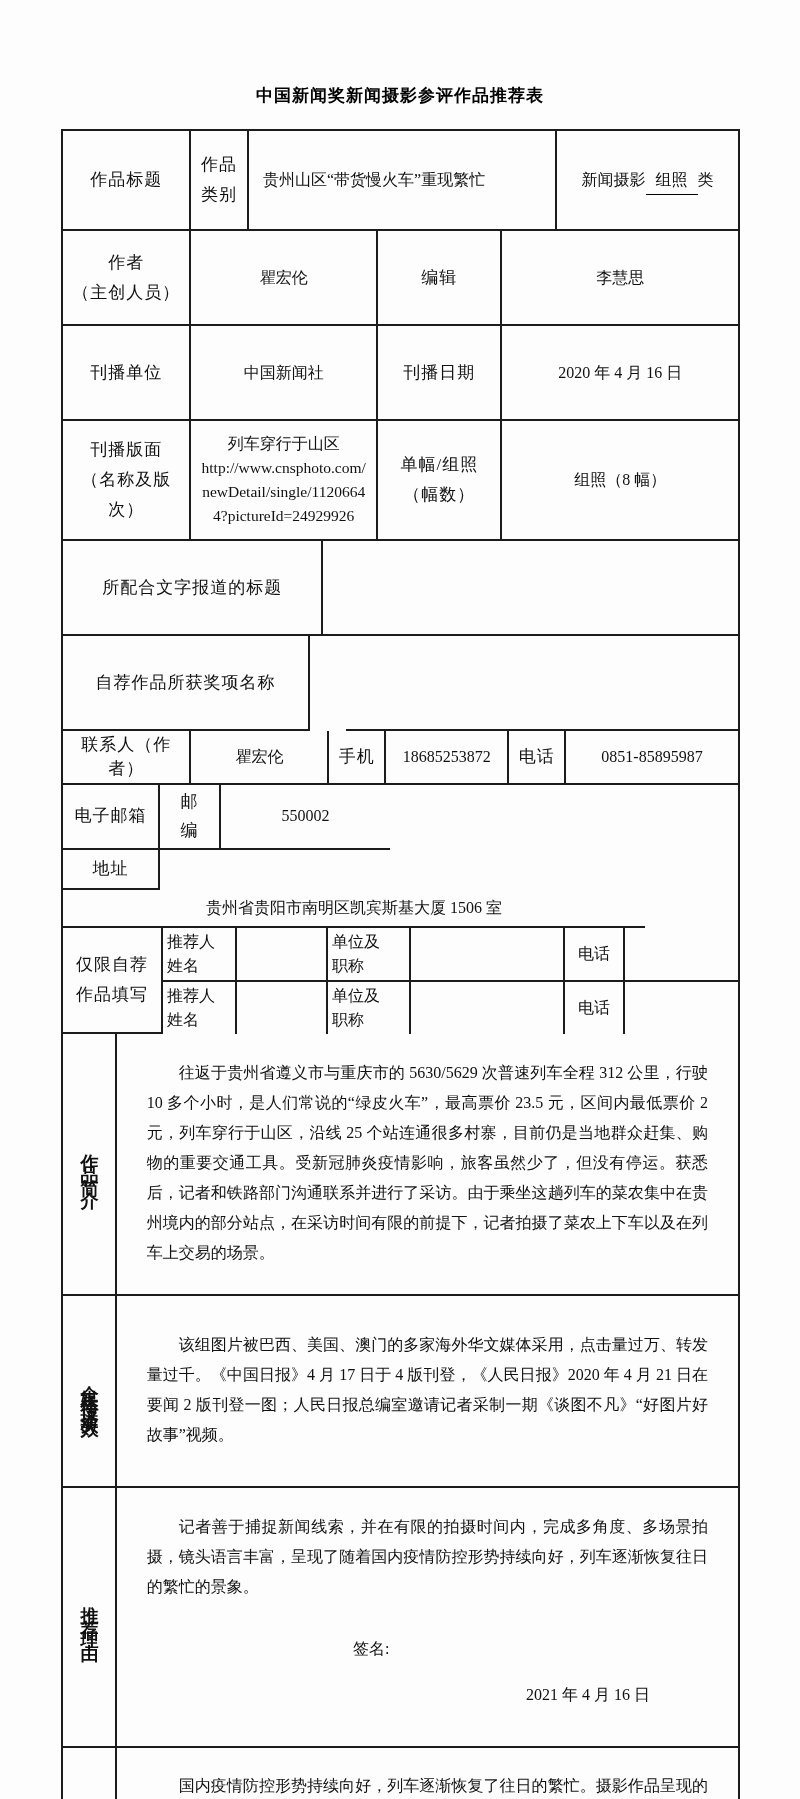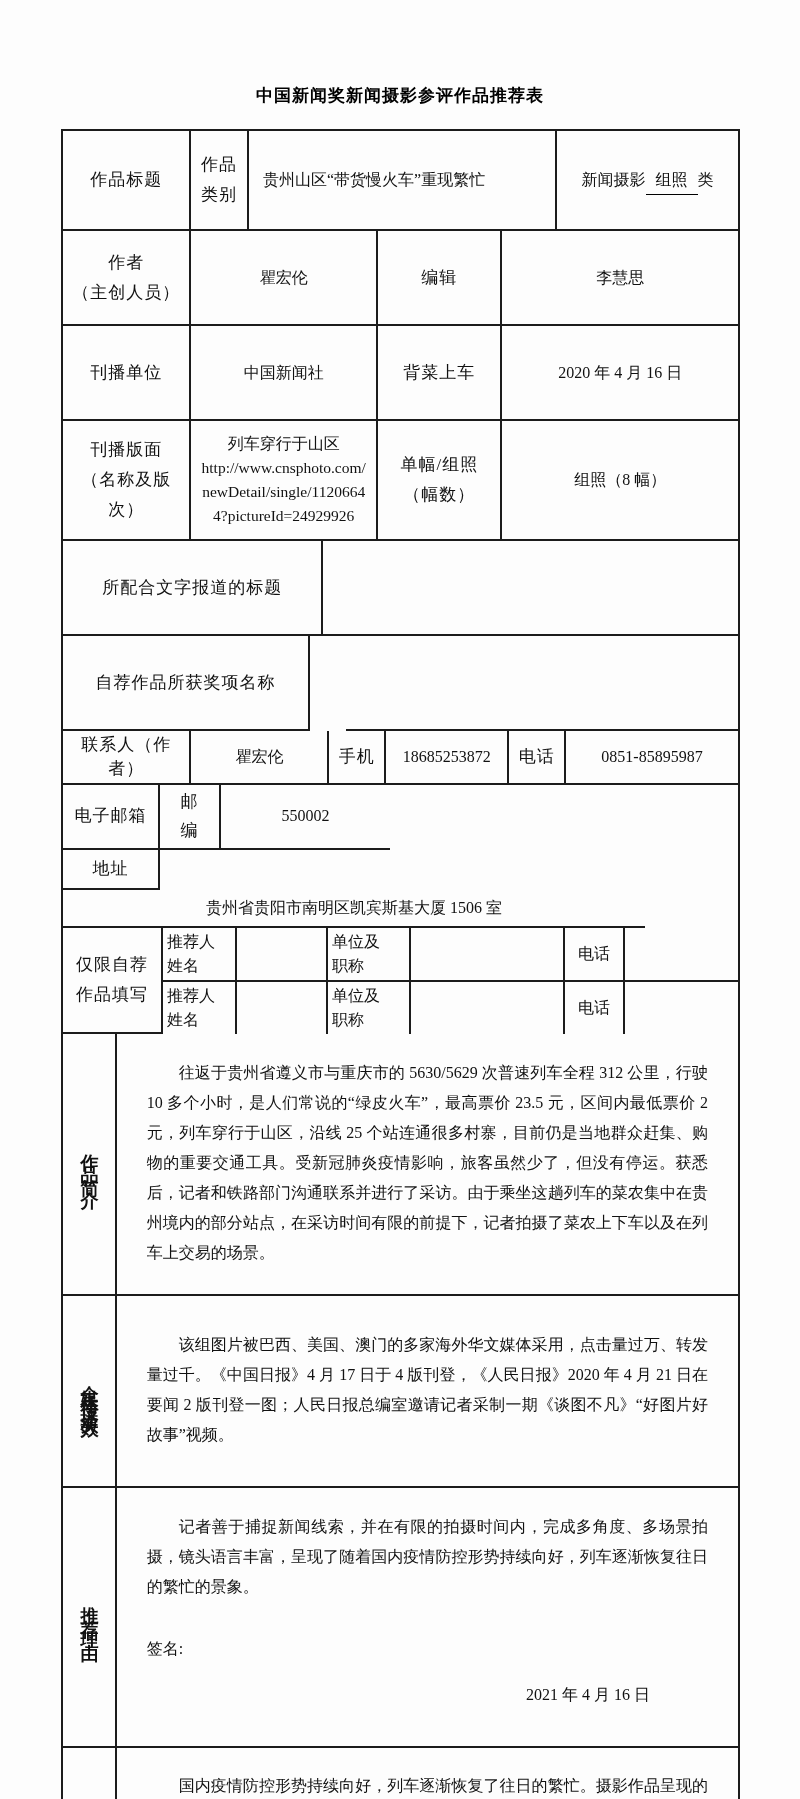--- a/index.html
+++ b/index.html
@@ -49,21 +49,21 @@
     letter-spacing:12px;font-size:18px;font-weight:bold;
     padding:10px 0;
   }
   .txt-cell{
     flex-direction:column;align-items:stretch;justify-content:flex-start;
     text-align:justify;padding:8px 14px 10px 14px;line-height:30px;
   }
   .txt-cell p{margin:16px;text-indent:2em;}
   .txt-cell.center{justify-content:center;}
   .sig{margin-top:auto;padding-bottom:10px;}
-  .sig .sig-name{text-align:left;padding-right:112px;text-indent:0;}
+  .sig .sig-name{text-align:center;padding-right:112px;text-indent:0;}
   .sig .sig-date{text-align:right;padding-right:58px;text-indent:0;}
   .review-cell{line-height:28px;}
   .review-cell .sig-date{padding-right:100px;letter-spacing:6px;}
 </style>
 </head>
 <body>
 
 <div class="page">
 
   <h1 class="doc-title">中国新闻奖新闻摄影参评作品推荐表</h1>
@@ -86,21 +86,21 @@
       <div class="c lab pre" style="width:129px">作者
 （主创人员）</div>
       <div class="c" style="width:188px">瞿宏伦</div>
       <div class="c lab" style="width:125px">编辑</div>
       <div class="c last" style="width:237px">李慧思</div>
     </div>
 
     <div class="row" style="min-height:95px;">
       <div class="c lab" style="width:129px">刊播单位</div>
       <div class="c" style="width:188px">中国新闻社</div>
-      <div class="c lab" style="width:125px">背菜上车</div>
+      <div class="c lab" style="width:125px">刊播日期</div>
       <div class="c last" style="width:237px">2020 年 4 月 16 日</div>
     </div>
 
     <div class="row" style="min-height:120px;">
       <div class="c lab pre" style="width:129px">刊播版面
 （名称及版次）</div>
       <div class="c url-cell" style="width:188px">
         <span>列车穿行于山区</span>
         <span class="url">http://www.cnsphoto.com/newDetail/single/11206644?pictureId=24929926</span>
       </div>

